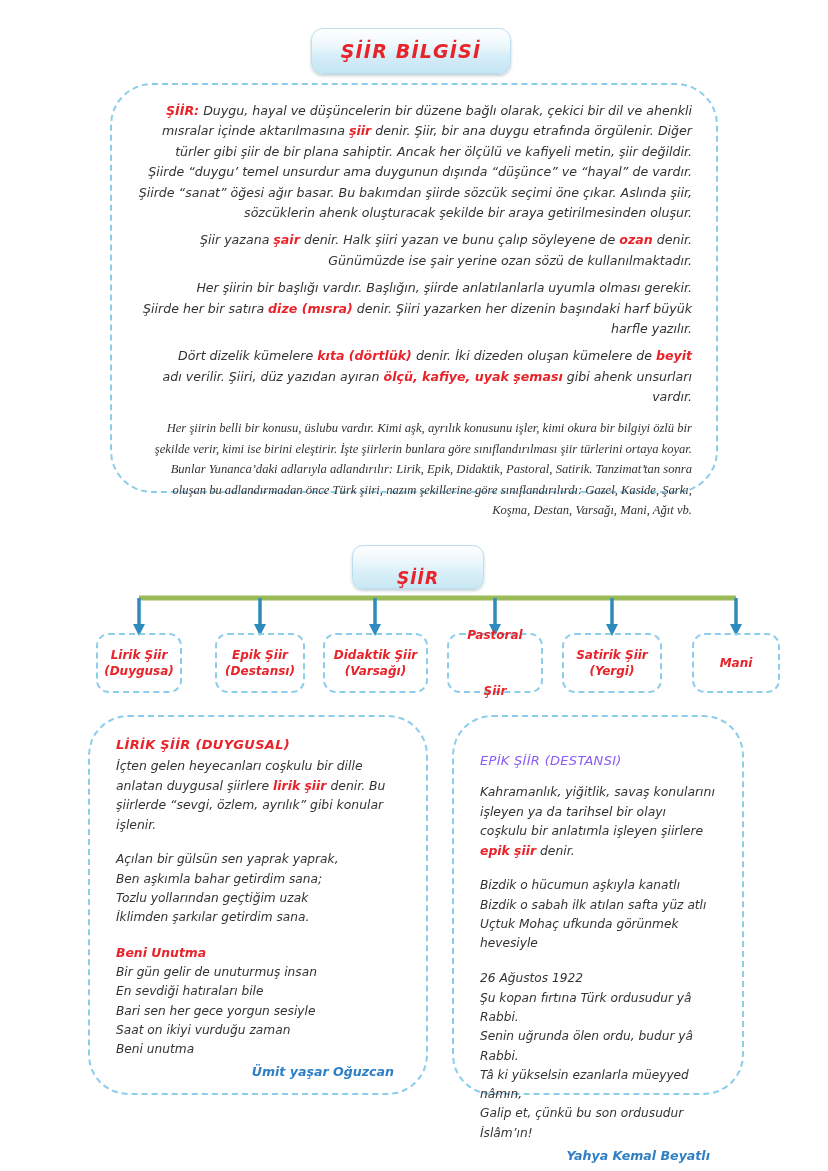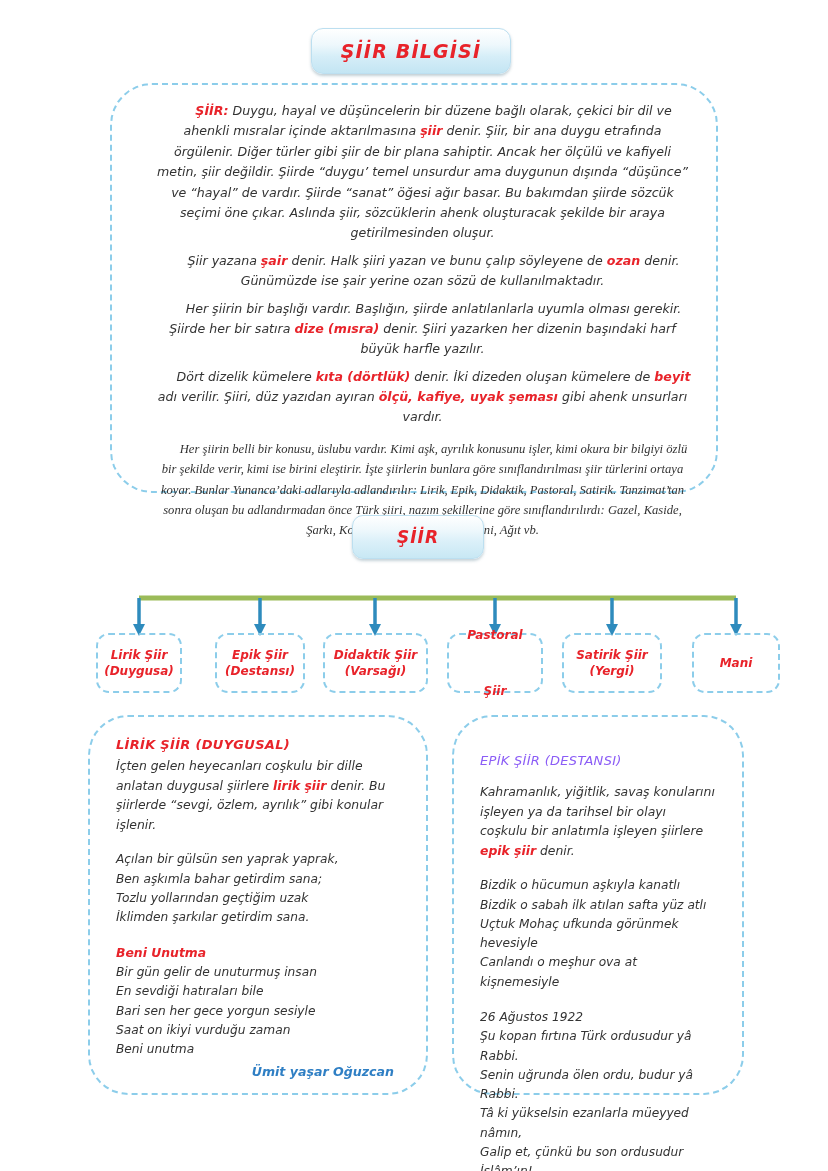--- a/index.html
+++ b/index.html
@@ -49,44 +49,44 @@
     border: 2px dashed #8ccdea;
     border-radius: 42px;
     box-sizing: border-box;
     padding: 16px 24px 10px 24px;
   }
   .para {
     font-style: italic;
     font-size: 12.6px;
     line-height: 1.62;
     text-indent: 22px;
-    margin: 0 0 7px 17px;
-    text-align: center;
+    margin: 0 0 7px 0;
+    text-align: right;
     color: #333333;
   }
   .para.last { margin-top: 11px; font-family: Liberation Serif, serif; }
   .hi {
     color: #e8232a;
     font-weight: bold;
     font-style: italic;
   }
 
   
   .siir-pill {
     position: absolute;
     left: 352px;
-    top: 515px;
+    top: 545px;
     width: 130px;
     height: 42px;
     border-radius: 11px;
     background: linear-gradient(to bottom, #ffffff 0%, #eef8fc 34%, #dbf0f9 60%, #c8e8f4 100%);
     border: 1px solid #bcdff0;
     box-shadow: 0 2px 3px rgba(120,150,165,0.42);
     display: flex;
-    align-items: center;
+    align-items: flex-end;
     justify-content: center;
   }
   .siir-pill .label {
     color: #e8232a;
     font-weight: bold;
     font-style: italic;
     font-size: 17px;
     letter-spacing: 1px;
   }
 
@@ -269,21 +269,20 @@
     </div>
 </div>
 
 <div class="panel panel-right">
   <h3 class="dark">EPİK ŞİİR (DESTANSI)</h3>
   <p class="body" id="right-body"><span>Kahramanlık, yiğitlik, savaş konularını işleyen ya da tarihsel bir olayı coşkulu bir anlatımla işleyen şiirlere </span><span class="hi">epik şiir</span><span> denir.</span></p>
   <div class="poem" id="right-poem1">
       <span class="line">Bizdik o hücumun aşkıyla kanatlı</span>
       <span class="line">Bizdik o sabah ilk atılan safta yüz atlı</span>
       <span class="line">Uçtuk Mohaç ufkunda görünmek hevesiyle</span>
-      <span class="line">Canlandı o meşhur ova at kişnemesiyle</span>
     </div>
   <div class="poem" id="right-poem2">
       <span class="line">26 Ağustos 1922</span>
       <span class="line">Şu kopan fırtına Türk ordusudur yâ Rabbi.</span>
       <span class="line">Senin uğrunda ölen ordu, budur yâ Rabbi.</span>
       <span class="line">Tâ ki yükselsin ezanlarla müeyyed nâmın,</span>
       <span class="line">Galip et, çünkü bu son ordusudur İslâm’ın!</span>
       <span class="author">Yahya Kemal Beyatlı</span>
     </div>
 </div>

